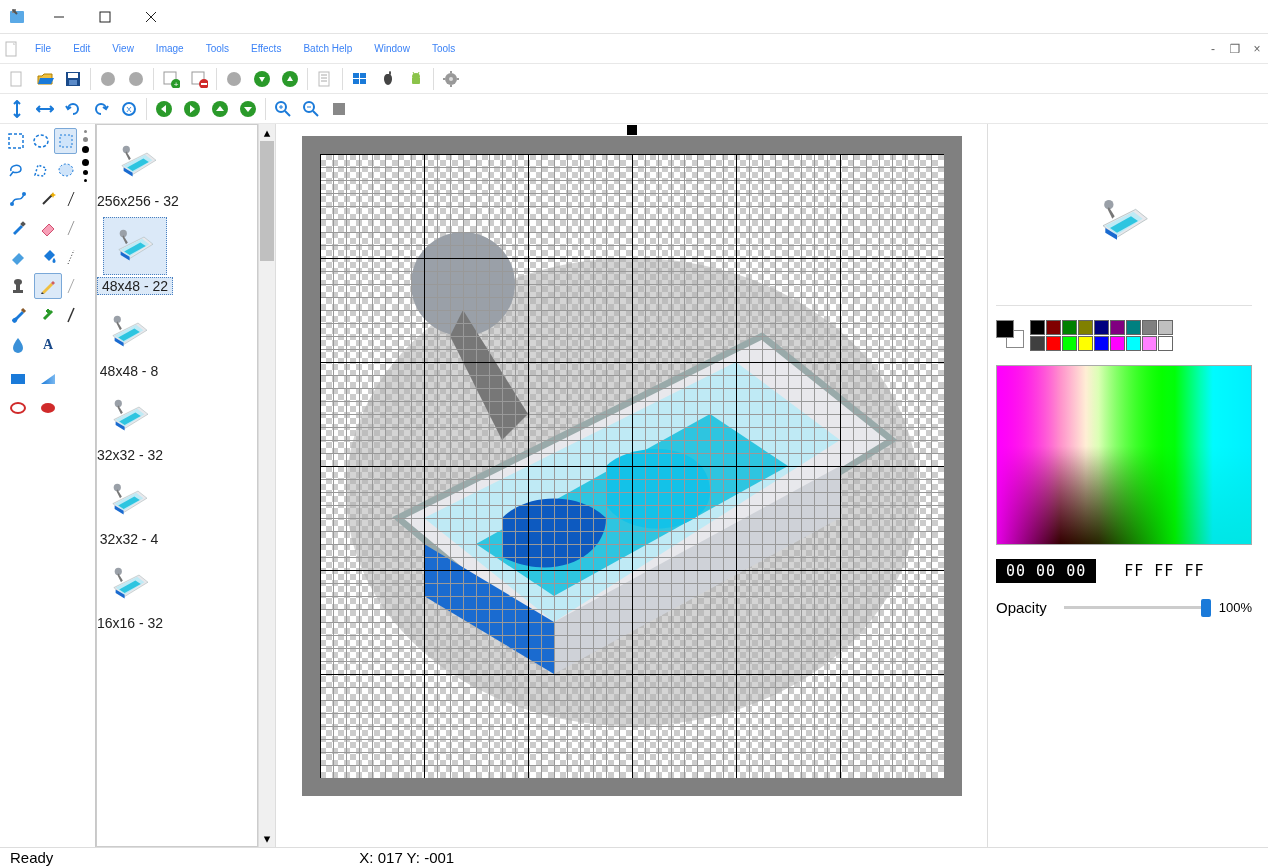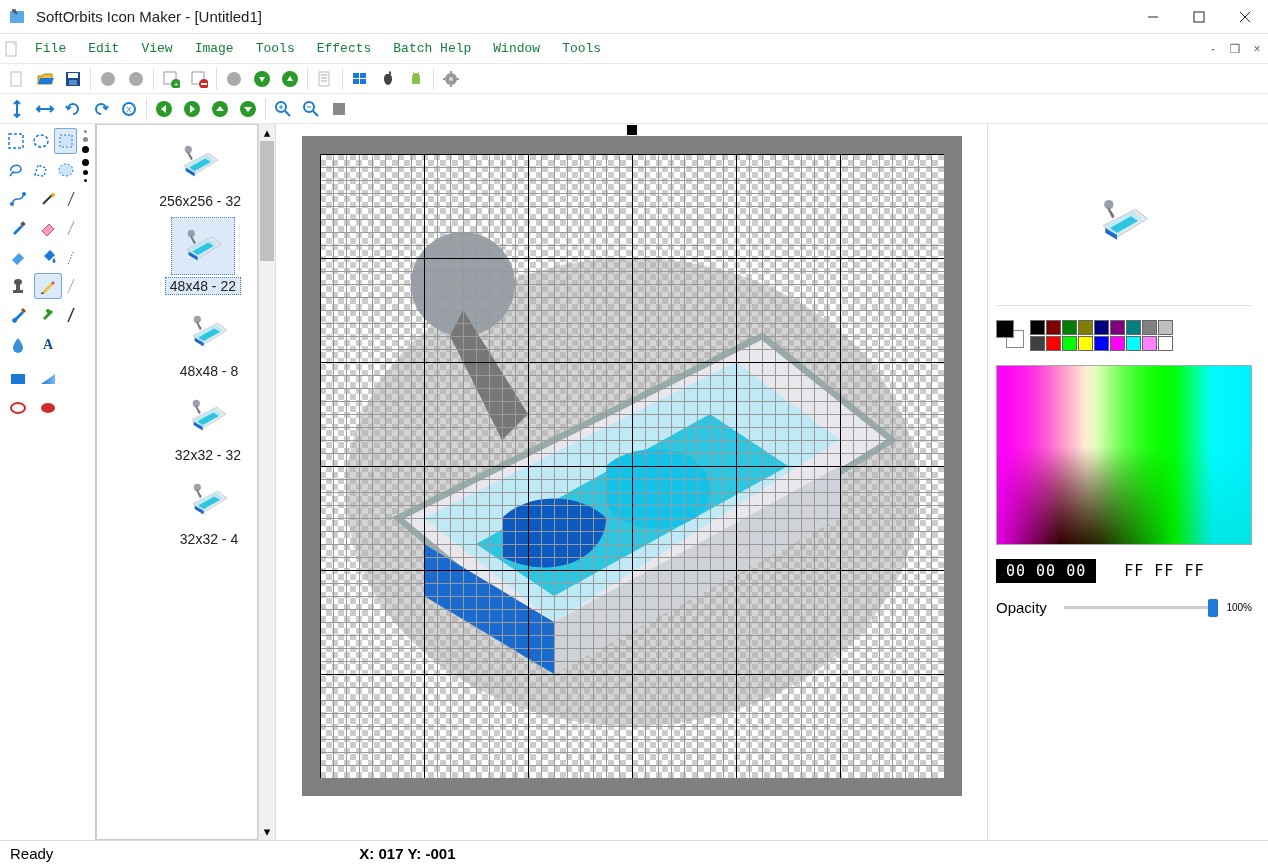--- a/index.html
+++ b/index.html
@@ -4,40 +4,40 @@
 <style>
 * { box-sizing: border-box; margin: 0; padding: 0; }
 body { font-family: "Segoe UI", Tahoma, sans-serif; font-size: 13px; background: #fff; width: 1268px; height: 866px; overflow: hidden; display: flex; flex-direction: column; }
 .titlebar { height: 34px; display: flex; align-items: center; padding: 0 0 0 8px; border-bottom: 1px solid #e4e4e4; }
 .titlebar .app-icon { width: 20px; height: 20px; margin-right: 8px; }
 .titlebar .title { font-size: 15px; color: #222; flex: 1; }
 .winbtn { width: 46px; height: 34px; display: flex; align-items: center; justify-content: center; }
 .winbtn svg { pointer-events: none; }
 .menubar { height: 30px; display: flex; align-items: stretch; border-bottom: 1px solid #e8e8e8; }
 .menubar .doc-icon { width: 24px; display:flex; align-items:center; justify-content:center; }
-.menubar .menu-item { padding: 0 11px; display: flex; align-items: center; font-size: 13px; color: #15803d; font-family: Liberation Mono, monospace; }
+.menubar .menu-item { padding: 0 11px; display: flex; align-items: center; font-size: 10px; color: #3b82f6; }
 .menubar .spacer { flex: 1; }
 .menubar .mdi { width: 22px; display:flex; align-items:center; justify-content:center; color:#666; font-size:12px;}
 .toolbar { height: 30px; display: flex; align-items: center; padding: 2px 4px; border-bottom: 1px solid #e8e8e8; gap:2px;}
 .tbtn { width: 26px; height: 24px; display:flex; align-items:center; justify-content:center; border:1px solid transparent; border-radius:2px;}
 .tbtn svg { display:block; }
 .tsep { width:1px; height:22px; background:#ddd; margin:0 2px;}
 .workspace { flex: 1; display: flex; overflow:hidden; }
 .toolpanel { width: 96px; border-right:1px solid #c8c8c8; display:flex; flex-direction:column; padding:4px 2px; gap:3px;}
 .toolrow { display:flex; gap:2px; padding:0 2px;}
 .toolcell { width:28px; height:26px; display:flex; align-items:center; justify-content:center; border:1px solid transparent; border-radius:2px;}
 .toolcell.sel { border:1px solid #7aa8d8; background:#dbe9f8;}
 .toolcell.side { width:14px;}
 .minidots { display:flex; flex-direction:column; gap:4px; align-items:center; justify-content:center;}
 .minidots span { width:5px; height:5px; border-radius:50%; background:#888; display:block;}
 .minidots span.dot-big { width:7px; height:7px; background:#000;}
 .minidots span.dot-sm { width:3px; height:3px;}
 .sizes-panel { width: 180px; border-right:1px solid #ddd; display:flex; position:relative;}
 .sizes-scroll { flex:1; overflow:hidden; border:1px solid #ccc; margin:0; }
-.sizes-list { display:flex; flex-direction:column; align-items:flex-end; padding:4px 16px 20px;}
+.sizes-list { display:flex; flex-direction:column; align-items:flex-start; padding:4px 0 20px;}
 .size-item { display:flex; flex-direction:column; align-items:center; padding:4px 0;}
 .size-item .thumb { width:64px; height:58px; display:flex; align-items:center; justify-content:center;}
 .size-item.sel .thumb { background:#dbe9f8; border:1px dotted #4a80c0;}
 .size-item .lbl { font-size:14px; color:#222; margin-top:2px;}
 .size-item.sel .lbl { background:#dbe9f8; border:1px dotted #4a80c0; padding:0 4px;}
 .vscrollbar { width:17px; background:#f0f0f0; border-left:1px solid #ddd; display:flex; flex-direction:column;}
 .vscrollbar .arrow { height:17px; display:flex; align-items:center; justify-content:center; background:#f0f0f0;}
 .vscrollbar .track { flex:1; position:relative;}
 .vscrollbar .thumb { position:absolute; left:1px; right:1px; top:0; height:120px; background:#c0c0c0;}
 .canvas-area { flex:1; display:flex; flex-direction:column; background:#fff; border-right:1px solid #ddd;}
@@ -81,39 +81,38 @@
 .color-field::before { content:""; position:absolute; inset:0; background:linear-gradient(to top,#000,transparent 55%);}
 .color-field::after { content:""; position:absolute; inset:0; background:linear-gradient(to right, rgba(255,0,255,0.9), rgba(255,0,0,0.2) 25%, rgba(255,255,0,0.15) 40%, rgba(0,255,0,0.9) 70%, rgba(0,255,255,0.9) 85%);}
 .hex-row { display:flex; gap:18px; align-items:center;}
 .hex-box { padding:3px 10px; font-size:15px; font-family:Consolas,monospace; letter-spacing:1px;}
 .hex-box.dark { background:#000; color:#fff;}
 .opacity-row { display:flex; align-items:center; gap:8px;}
 .opacity-row .lbl { font-size:15px; width:60px;}
 .slider { flex:1; height:20px; position:relative;}
 .slider .track { position:absolute; left:0; right:0; top:9px; height:3px; background:#ccc;}
 .slider .thumb { position:absolute; right:0; top:2px; width:10px; height:18px; background:#1a7ad9; border-radius:2px;}
-.opacity-row .val { font-size:10px;}
-.statusbar { height:26px; border-top:1px solid #ddd; display:flex; align-items:center; font-size:15px;}
+.opacity-row .val { font-size:13px;}
+.statusbar { height:19px; border-top:1px solid #ddd; display:flex; align-items:center; font-size:15px;}
 .statusbar .cell { padding:0 10px;}
-.statusbar .cell.coords { margin-left:286px;font-weight:bold;}
+.statusbar .cell.coords { margin-left:286px;}
 
 .thumb-icon { transform:scale(0.9);}
 </style>
 </head>
 <body>
 
 <div class="titlebar">
   <span class="app-icon">
     <svg width="20" height="20" viewBox="0 0 20 20">
         <rect x="2" y="4" width="14" height="12" rx="1" fill="#5aa9e6"></rect>
         <rect x="4" y="2" width="4" height="4" fill="#888"></rect>
         <path d="M5 3 L9 7" stroke="#555" stroke-width="2"></path>
       </svg>
   </span>
-  <span class="title">SoftOrbits Icon Maker - [Untitled1]</span>
   <div class="winbtn">
       <svg width="12" height="12">
         <line x1="1" y1="6" x2="11" y2="6" stroke="#222" stroke-width="1"></line>
       </svg>
     </div>
   <div class="winbtn">
       <svg width="12" height="12">
         <rect x="1" y="1" width="10" height="10" fill="none" stroke="#222" stroke-width="1"></rect>
       </svg>
     </div>
@@ -585,20 +584,33 @@
               <svg class="thumb-icon" width="52" height="48" viewBox="0 0 48 48">
                 <path d="M6 28 L34 14 L44 22 L18 38 Z" fill="#e8e8ec" stroke="#9aa" stroke-width="0.5"></path>
                 <path d="M8 28 L32 16 L40 22 L18 36 Z" fill="#bfeaf5"></path>
                 <path d="M12 30 L30 20 L36 24 L18 34 Z" fill="#2ec5e0"></path>
                 <path d="M8 30 L18 36 L18 40 L8 34 Z" fill="#1a6bd0"></path>
                 <ellipse cx="11" cy="10" rx="4" ry="4" fill="#9aa0a8"></ellipse>
                 <path d="M11 12 L16 20 L14 22 L10 14 Z" fill="#777"></path>
               </svg>
             </div>
             <div class="lbl">32x32 - 4</div>
+          </div>
+          <div class="size-item">
+            <div class="thumb">
+              <svg class="thumb-icon" width="52" height="48" viewBox="0 0 48 48">
+                <path d="M6 28 L34 14 L44 22 L18 38 Z" fill="#e8e8ec" stroke="#9aa" stroke-width="0.5"></path>
+                <path d="M8 28 L32 16 L40 22 L18 36 Z" fill="#bfeaf5"></path>
+                <path d="M12 30 L30 20 L36 24 L18 34 Z" fill="#2ec5e0"></path>
+                <path d="M8 30 L18 36 L18 40 L8 34 Z" fill="#1a6bd0"></path>
+                <ellipse cx="11" cy="10" rx="4" ry="4" fill="#9aa0a8"></ellipse>
+                <path d="M11 12 L16 20 L14 22 L10 14 Z" fill="#777"></path>
+              </svg>
+            </div>
+            <div class="lbl">16x16 - 32</div>
           </div>
         </div>
     </div>
     <div class="vscrollbar">
       <div class="arrow">▴</div>
       <div class="track">
           <div class="thumb"></div>
         </div>
       <div class="arrow">▾</div>
     </div>

